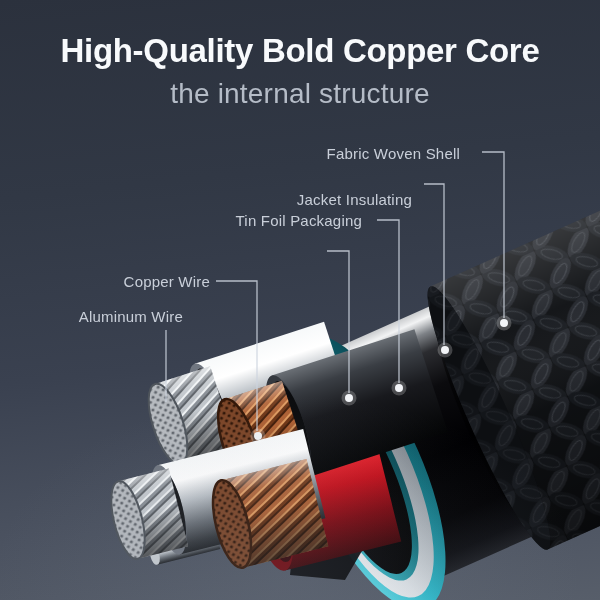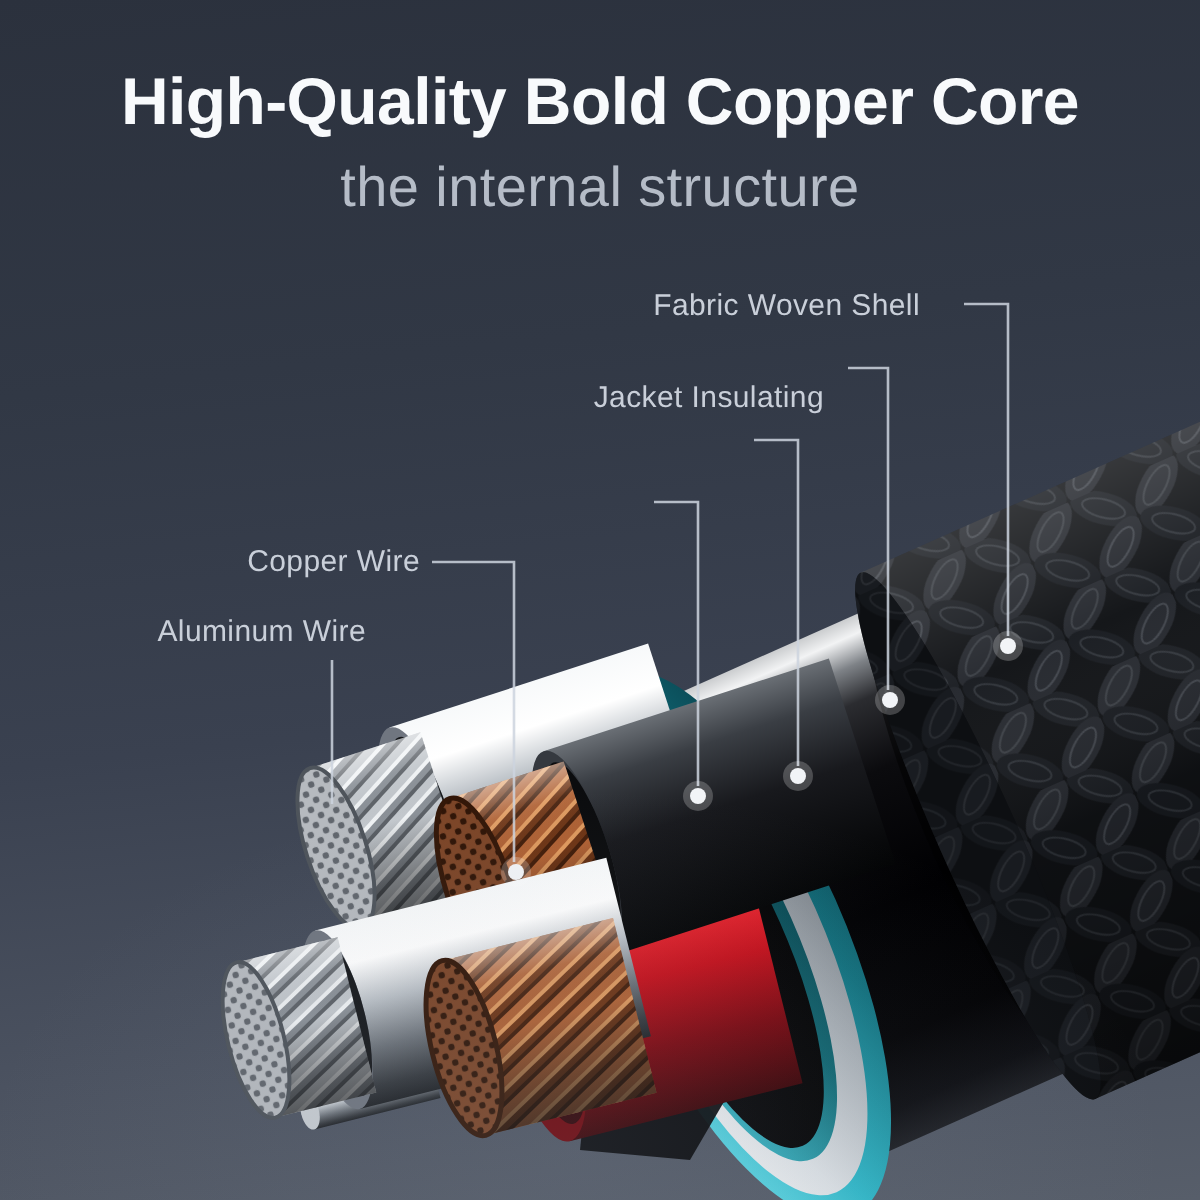--- a/index.html
+++ b/index.html
@@ -258,16 +258,17 @@
     </g>
   </svg>
 
   <div class="header">
     <h1>High-Quality Bold Copper Core</h1>
     <p>the internal structure</p>
   </div>
 
   <div class="lbl lbl-fabric">Fabric Woven Shell</div>
   <div class="lbl lbl-jacket">Jacket Insulating</div>
+  <div class="lbl lbl-tinfoil">Tin Foil Packaging</div>
   <div class="lbl lbl-alu">Aluminum Wire</div>
   <div class="lbl lbl-copper">Copper Wire</div>
 
 </div>
 
 </body></html>

